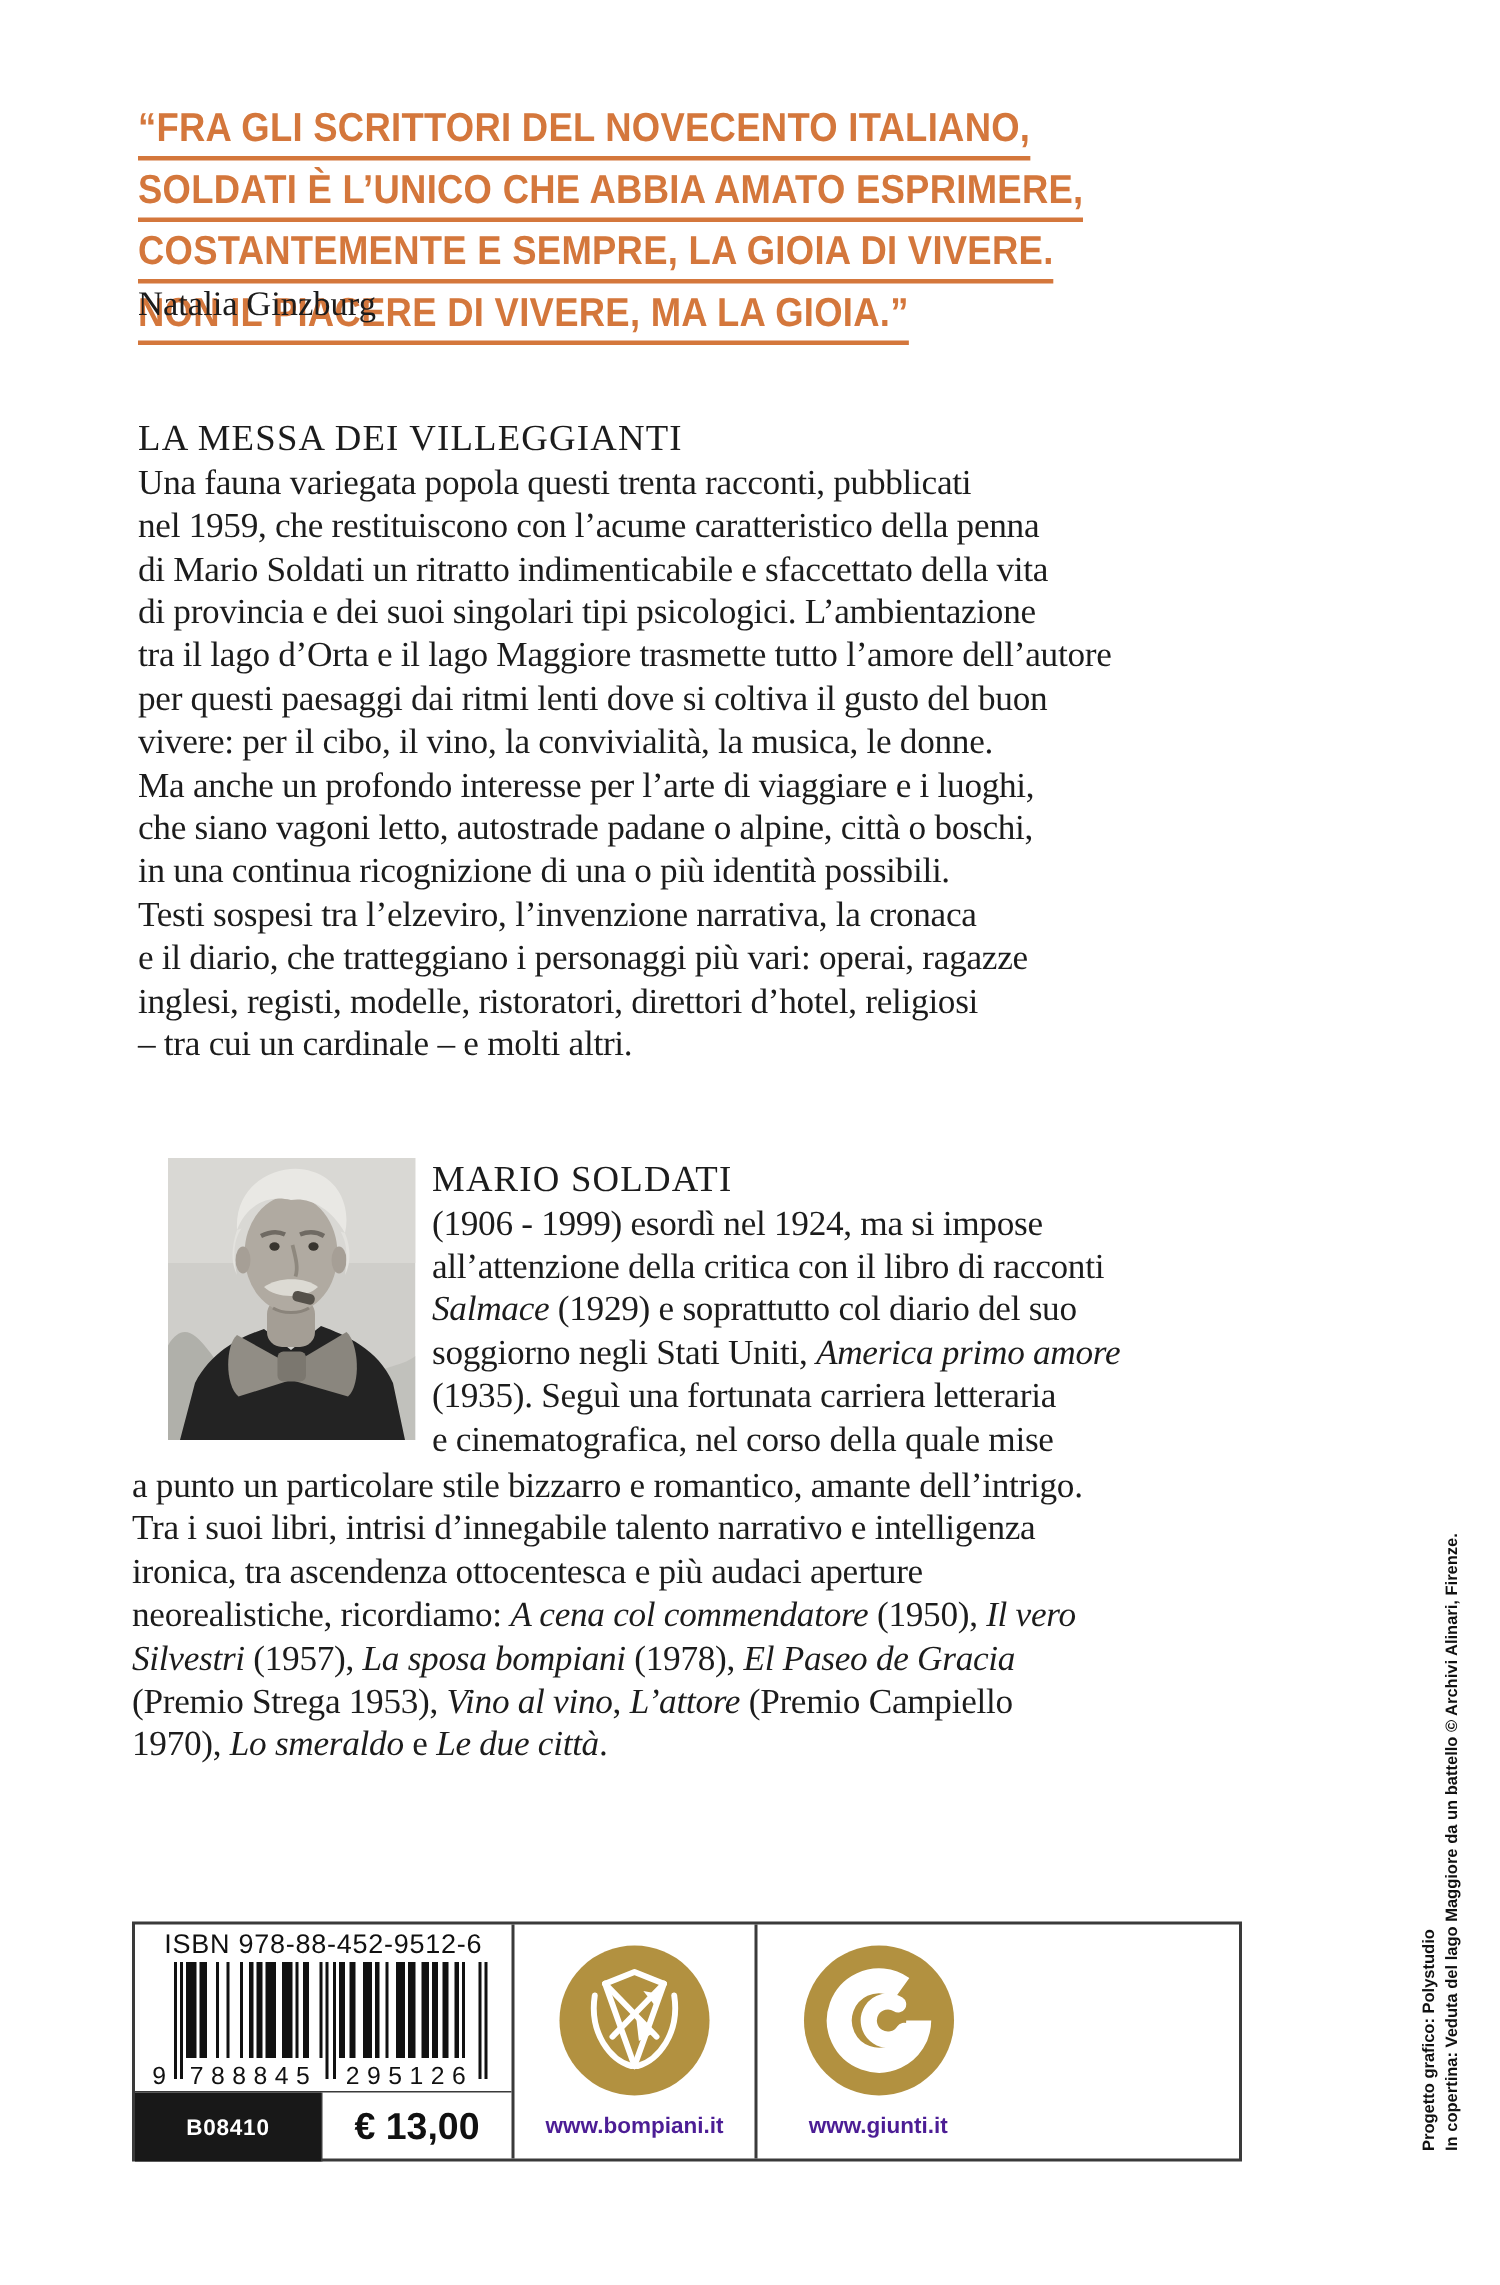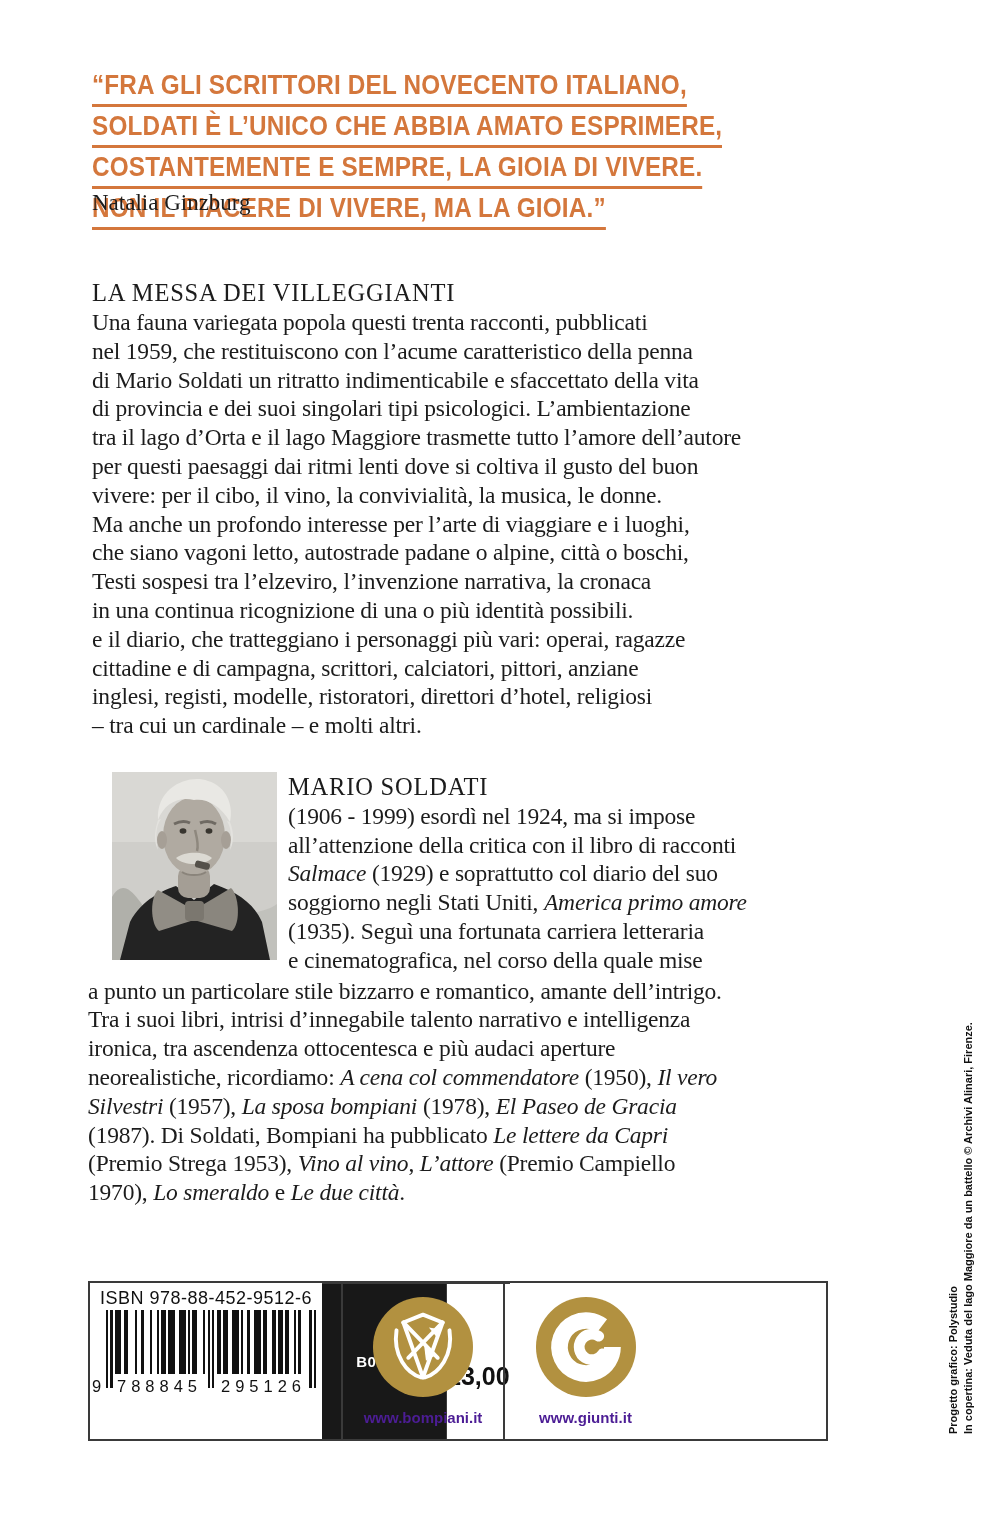--- a/index.html
+++ b/index.html
@@ -64,21 +64,21 @@
   
   .footer{
     position:absolute;left:88px;top:1281px;
     width:740px;height:160px;
     display:flex;
     border:2px solid #3a3a3a;
     box-sizing:border-box;
     background:#fff;
   }
   .f-cell{box-sizing:border-box;height:100%;}
-  .cell-isbn{width:251px;display:flex;flex-direction:row;}
+  .cell-isbn{width:251px;display:flex;flex-direction:column;justify-content:center;}
   .cell-series,.cell-bompiani,.cell-giunti{border-left:2px solid #3a3a3a;}
   .cell-series{width:162px;display:flex;flex-direction:column;justify-content:center;align-items:center;padding-top:14px;}
   .cell-bompiani,.cell-giunti{width:162px;display:flex;flex-direction:column;align-items:center;}
   .cell-giunti{width:163px;}
   .isbn-area{flex:1 1 auto;padding-top:5px;}
   .isbn-label{
     font-family:"Liberation Sans", sans-serif;
     font-size:18px;text-align:center;letter-spacing:.5px;
     color:#111;
   }
@@ -144,24 +144,23 @@
   <div class="synopsis-block">
       <div class="text-line">Una fauna variegata popola questi trenta racconti, pubblicati</div>
       <div class="text-line">nel 1959, che restituiscono con l’acume caratteristico della penna</div>
       <div class="text-line">di Mario Soldati un ritratto indimenticabile e sfaccettato della vita</div>
       <div class="text-line">di provincia e dei suoi singolari tipi psicologici. L’ambientazione</div>
       <div class="text-line">tra il lago d’Orta e il lago Maggiore trasmette tutto l’amore dell’autore</div>
       <div class="text-line">per questi paesaggi dai ritmi lenti dove si coltiva il gusto del buon</div>
       <div class="text-line">vivere: per il cibo, il vino, la convivialità, la musica, le donne.</div>
       <div class="text-line">Ma anche un profondo interesse per l’arte di viaggiare e i luoghi,</div>
       <div class="text-line">che siano vagoni letto, autostrade padane o alpine, città o boschi,</div>
+      <div class="text-line">in una continua ricognizione di una o più identità possibili.</div>
       <div class="text-line">Testi sospesi tra l’elzeviro, l’invenzione narrativa, la cronaca</div>
-      <div class="text-line">in una continua ricognizione di una o più identità possibili.</div>
       <div class="text-line">e il diario, che tratteggiano i personaggi più vari: operai, ragazze</div>
-      <div class="text-line">cittadine e di campagna, scrittori, calciatori, pittori, anziane</div>
       <div class="text-line">inglesi, registi, modelle, ristoratori, direttori d’hotel, religiosi</div>
       <div class="text-line">– tra cui un cardinale – e molti altri.</div>
     </div>
 
   <div class="author-block">
     <div class="author-top">
       <svg class="author-photo" viewBox="0 0 165 188" xmlns="http://www.w3.org/2000/svg" aria-hidden="true">
         <rect x="0" y="0" width="165" height="188" fill="#cfceca"></rect>
         <rect x="0" y="0" width="165" height="70" fill="#d9d8d4"></rect>
         <path d="M0,125 C14,102 26,128 44,152 L44,188 L0,188 Z" fill="#98978f" opacity="0.55"></path>
@@ -197,21 +196,20 @@
             <div class="text-line">e cinematografica, nel corso della quale mise</div>
           </div>
       </div>
     </div>
     <div class="author-full">
         <div class="text-line">a punto un particolare stile bizzarro e romantico, amante dell’intrigo.</div>
         <div class="text-line">Tra i suoi libri, intrisi d’innegabile talento narrativo e intelligenza</div>
         <div class="text-line">ironica, tra ascendenza ottocentesca e più audaci aperture</div>
         <div class="text-line">neorealistiche, ricordiamo: <i>A cena col commendatore</i> (1950), <i>Il vero</i></div>
         <div class="text-line"><i>Silvestri</i> (1957), <i>La sposa bompiani</i> (1978), <i>El Paseo de Gracia</i></div>
-        <div class="text-line">(1987). Di Soldati, Bompiani ha pubblicato <i>Le lettere da Capri</i></div>
         <div class="text-line">(Premio Strega 1953), <i>Vino al vino</i>, <i>L’attore</i> (Premio Campiello</div>
         <div class="text-line">1970), <i>Lo smeraldo</i> e <i>Le due città</i>.</div>
       </div>
   </div>
 
   <div class="footer">
     <div class="f-cell cell-isbn">
       <div class="isbn-area">
         <div class="isbn-label">ISBN 978-88-452-9512-6</div>
         <div class="barcode" id="barcode">

